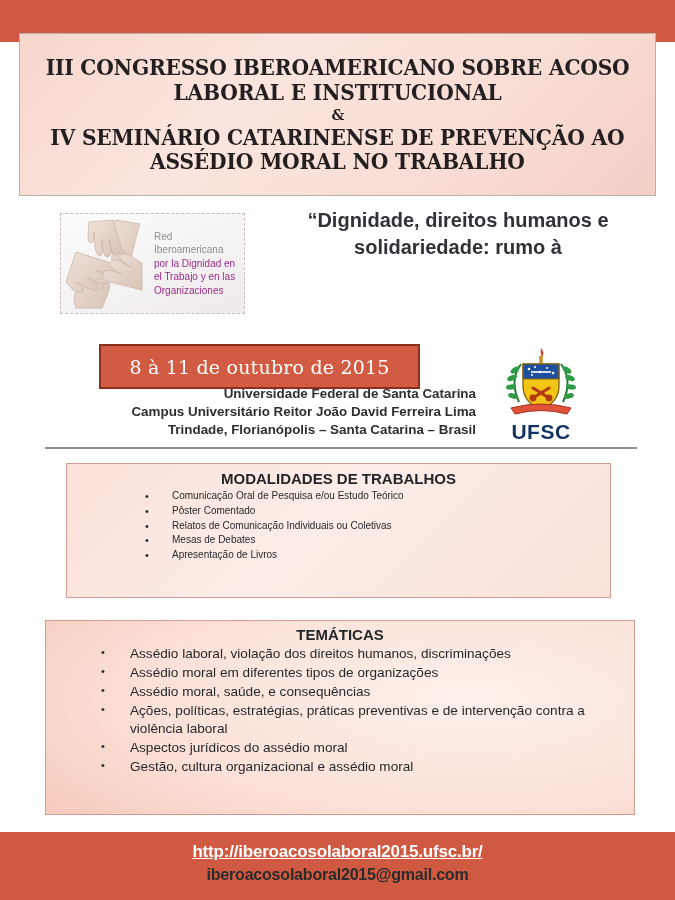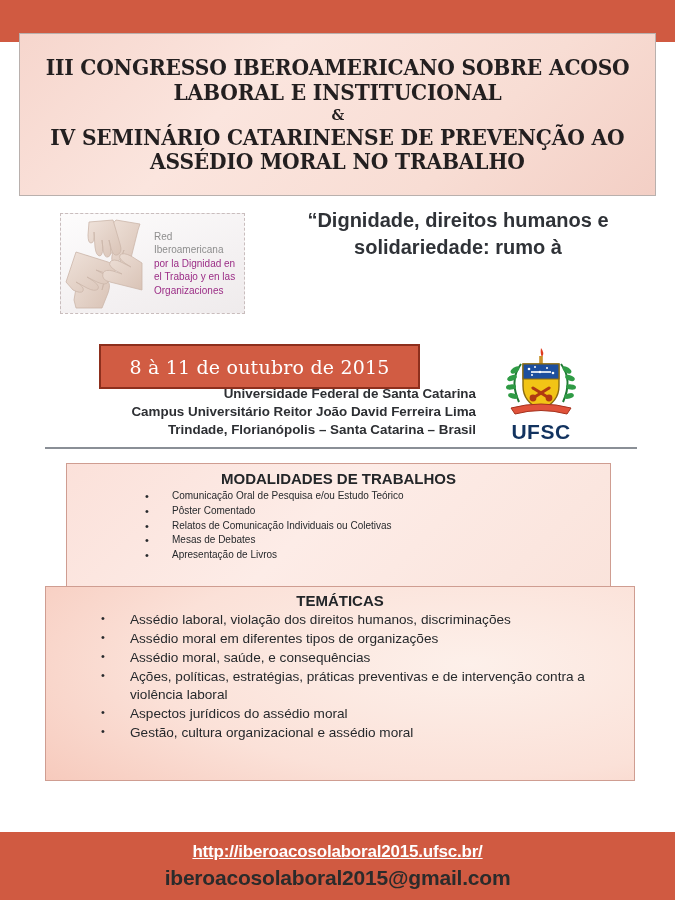--- a/index.html
+++ b/index.html
@@ -189,21 +189,21 @@
   .panel-modalidades {
     left: 66px;
     top: 463px;
     width: 545px;
     height: 135px;
     background: linear-gradient(135deg, #fbe1da 0%, #fdece7 45%, #fae3db 100%);
     padding: 6px 0 0 0;
   }
   .panel-tematicas {
     left: 45px;
-    top: 586px;
+    top: 620px;
     width: 590px;
     height: 195px;
     background: radial-gradient(ellipse 120% 130% at 72% 40%, #fdf0ea 0%, #fbe1d8 45%, #f3b8a7 100%);
     padding: 5px 0 0 0;
   }
   .panel-title {
     text-align: center;
     font-weight: bold;
     color: #232629;
     margin-bottom: 2px;
@@ -257,21 +257,21 @@
     color: #ffffff;
     text-decoration: underline;
     letter-spacing: -0.2px;
   }
   .footer-mail {
     position: absolute;
     left: 0;
     top: 866px;
     width: 675px;
     text-align: center;
-    font-size: 21px;
+    font-size: 16px;
     font-weight: bold;
     color: #2b2b2b;
     letter-spacing: -0.2px;
   }
 </style>
 </head>
 <body>
 
 <div id="poster">
 

